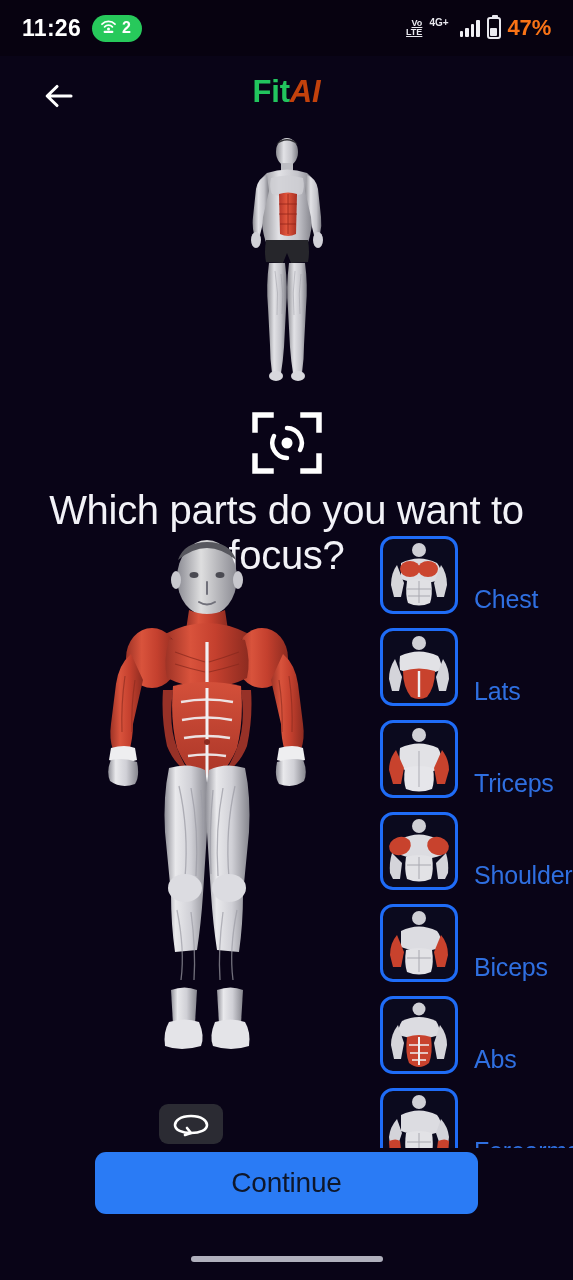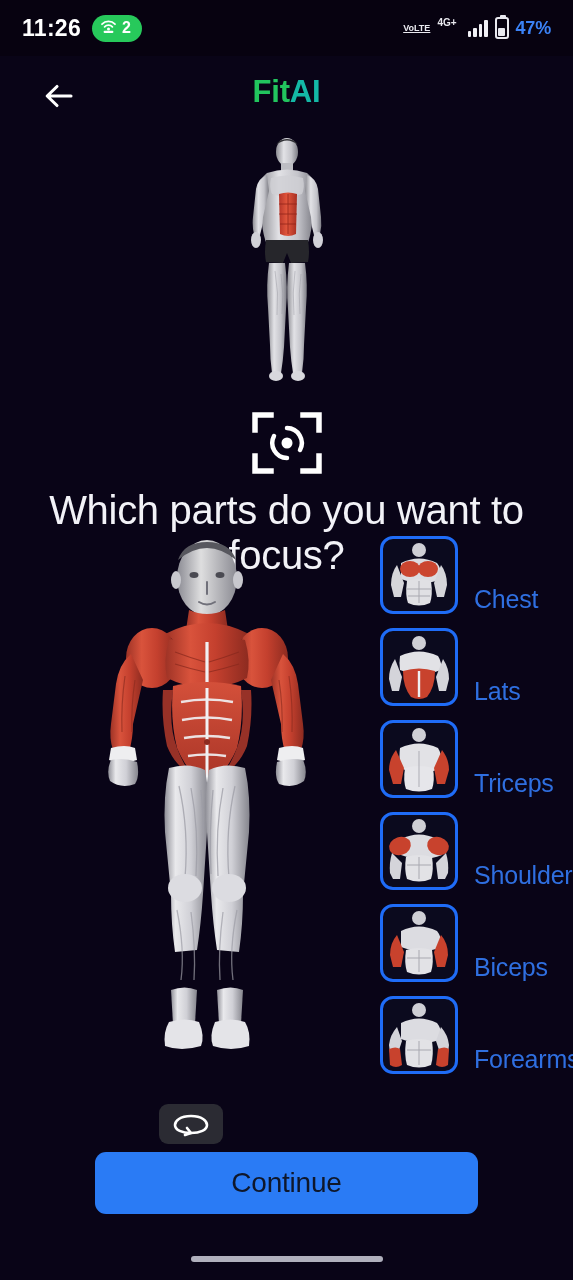--- a/index.html
+++ b/index.html
@@ -25,56 +25,56 @@
   }
   .sb-left { display:flex; align-items:center; gap:11px; }
   .sb-time { color:#ffffff; font-size:23px; font-weight:bold; letter-spacing:.3px; }
   .hotspot-pill {
     display:flex; align-items:center; gap:5px;
     background:#27c95b; border-radius:14px;
     padding:3px 11px 3px 8px; height:27px;
   }
   .hotspot-count { color:#ffffff; font-size:16px; font-weight:bold; }
   .sb-right { display:flex; align-items:center; gap:7px; }
-  .volte { display:flex; flex-direction:row; align-items:flex-end;
+  .volte { display:flex; flex-direction:column; align-items:flex-end;
            line-height:9px; color:#e9e9ef; font-size:9px; font-weight:bold;text-decoration:underline; }
   .net-wrap { display:flex; align-items:flex-end; gap:12px; }
   .net-label { color:#e9e9ef; font-size:10px; font-weight:bold;
                position:relative; top:-9px; margin-right:-1px; }
   .bars { display:flex; align-items:flex-end; gap:2px; height:17px; }
   .bars i { display:block; width:3.5px; background:#f0f0f5; border-radius:1px; }
   .bars i:nth-child(1){ height:6px; }
   .bars i:nth-child(2){ height:9px; }
   .bars i:nth-child(3){ height:13px; }
   .bars i:nth-child(4){ height:17px; }
   .battery {
     width:14px; height:22px; border:2px solid #e9e9ef; border-radius:3px;
     position:relative; display:flex; align-items:flex-end; padding:1.5px;
   }
   .battery:before {
     content:""; position:absolute; top:-4px; left:3px; width:6px; height:2.5px;
     background:#e9e9ef; border-radius:1px;
   }
   .battery i { display:block; width:100%; height:47%; background:#e9e9ef; border-radius:1px; }
-  .batt-pct { color:#3b82f6; font-size:18px; font-weight:bold; letter-spacing:-.2px; }
+  .batt-pct { color:#f97316; font-size:22px; font-weight:bold; letter-spacing:-.2px; }
 
   
   #appbar {
     position:absolute; top:56px; left:0; width:573px; height:82px;
   }
   #back-btn {
     position:absolute; left:40px; top:24px; width:38px; height:32px;
     display:flex; align-items:center; justify-content:center; cursor:pointer;
   }
   #app-title {
     position:absolute; left:0; top:18px; width:573px; text-align:center;
     font-size:31px; font-weight:600; letter-spacing:-.2px;
   }
   .t-fit { color:#22c55e; }
-  .t-ai  { color:#14b8a6; }
+  .t-ai  { color:#c2410c;font-style:italic; }
 
   
   #hero {
     position:absolute; top:128px; left:0; width:573px; height:265px;
     display:flex; align-items:center; justify-content:center;
   }
   #hero svg { display:block; }
 
   
   #scan-icon {
@@ -456,20 +456,38 @@
           <path d="M23 43 q13 -4 26 0 q2 13 -1 22 q-12 5 -24 0 q-3 -9 -1 -22z" fill="#e2e2e6"></path>
           <g stroke="#a8a8b0" stroke-width="1" fill="none">
               <path d="M24 51 h24"></path>
               <path d="M36 43 v22"></path>
             </g>
         </svg>
       </span>
       <span class="m-label">Biceps</span>
     </div>
 
+    <div class="m-item">
+      <span class="m-thumb">
+        <svg width="72" height="72" viewBox="0 0 72 72">
+          <ellipse cx="36" cy="10" rx="6.5" ry="6.5" fill="#cfcfd5"></ellipse>
+          <path d="M19 22 q17 -8 34 0 q4 6 4 14 q-21 7 -42 0 q0 -8 4 -14z" fill="#dcdce1"></path>
+          <path d="M24 38 q12 -4 24 0 q2 16 -2 26 q-10 8 -20 0 q-4 -10 -2 -26z" fill="#c8422d"></path>
+          <path d="M36 38 v28" stroke="#efeff1" stroke-width="2" fill="none"></path>
+          <g stroke="#efeff1" stroke-width="1.6" fill="none">
+            <path d="M26 46 h20"></path>
+              <path d="M27 54 h18"></path>
+              <path d="M29 61 h14"></path>
+          </g>
+          <path d="M15 26 q-7 9 -7 20 l3 14 h7 l3 -16z" fill="#d4d4da"></path>
+          <path d="M57 26 q7 9 7 20 l-3 14 h-7 l-3 -16z" fill="#d4d4da"></path>
+        </svg>
+      </span>
+      <span class="m-label">Abs</span>
+    </div>
 
     <div class="m-item">
       <span class="m-thumb">
         <svg width="72" height="72" viewBox="0 0 72 72">
           <ellipse cx="36" cy="11" rx="7" ry="7" fill="#cfcfd5"></ellipse>
           <path d="M18 24 q18 -9 36 0 q5 6 5 16 q-20 8 -41 0 q0 -10 0 -16z" fill="#dcdce1"></path>
           <path d="M14 28 q-7 8 -8 18 l1 8 h8 l4 -12z" fill="#d4d4da"></path>
           <path d="M58 28 q7 8 8 18 l-1 8 h-8 l-4 -12z" fill="#d4d4da"></path>
           <path d="M6 50 q7 -3 11 0 l2 16 q-6 4 -12 0z" fill="#c8422d"></path>
           <path d="M55 50 q7 -3 11 0 l-1 16 q-6 4 -12 0z" fill="#c8422d"></path>

